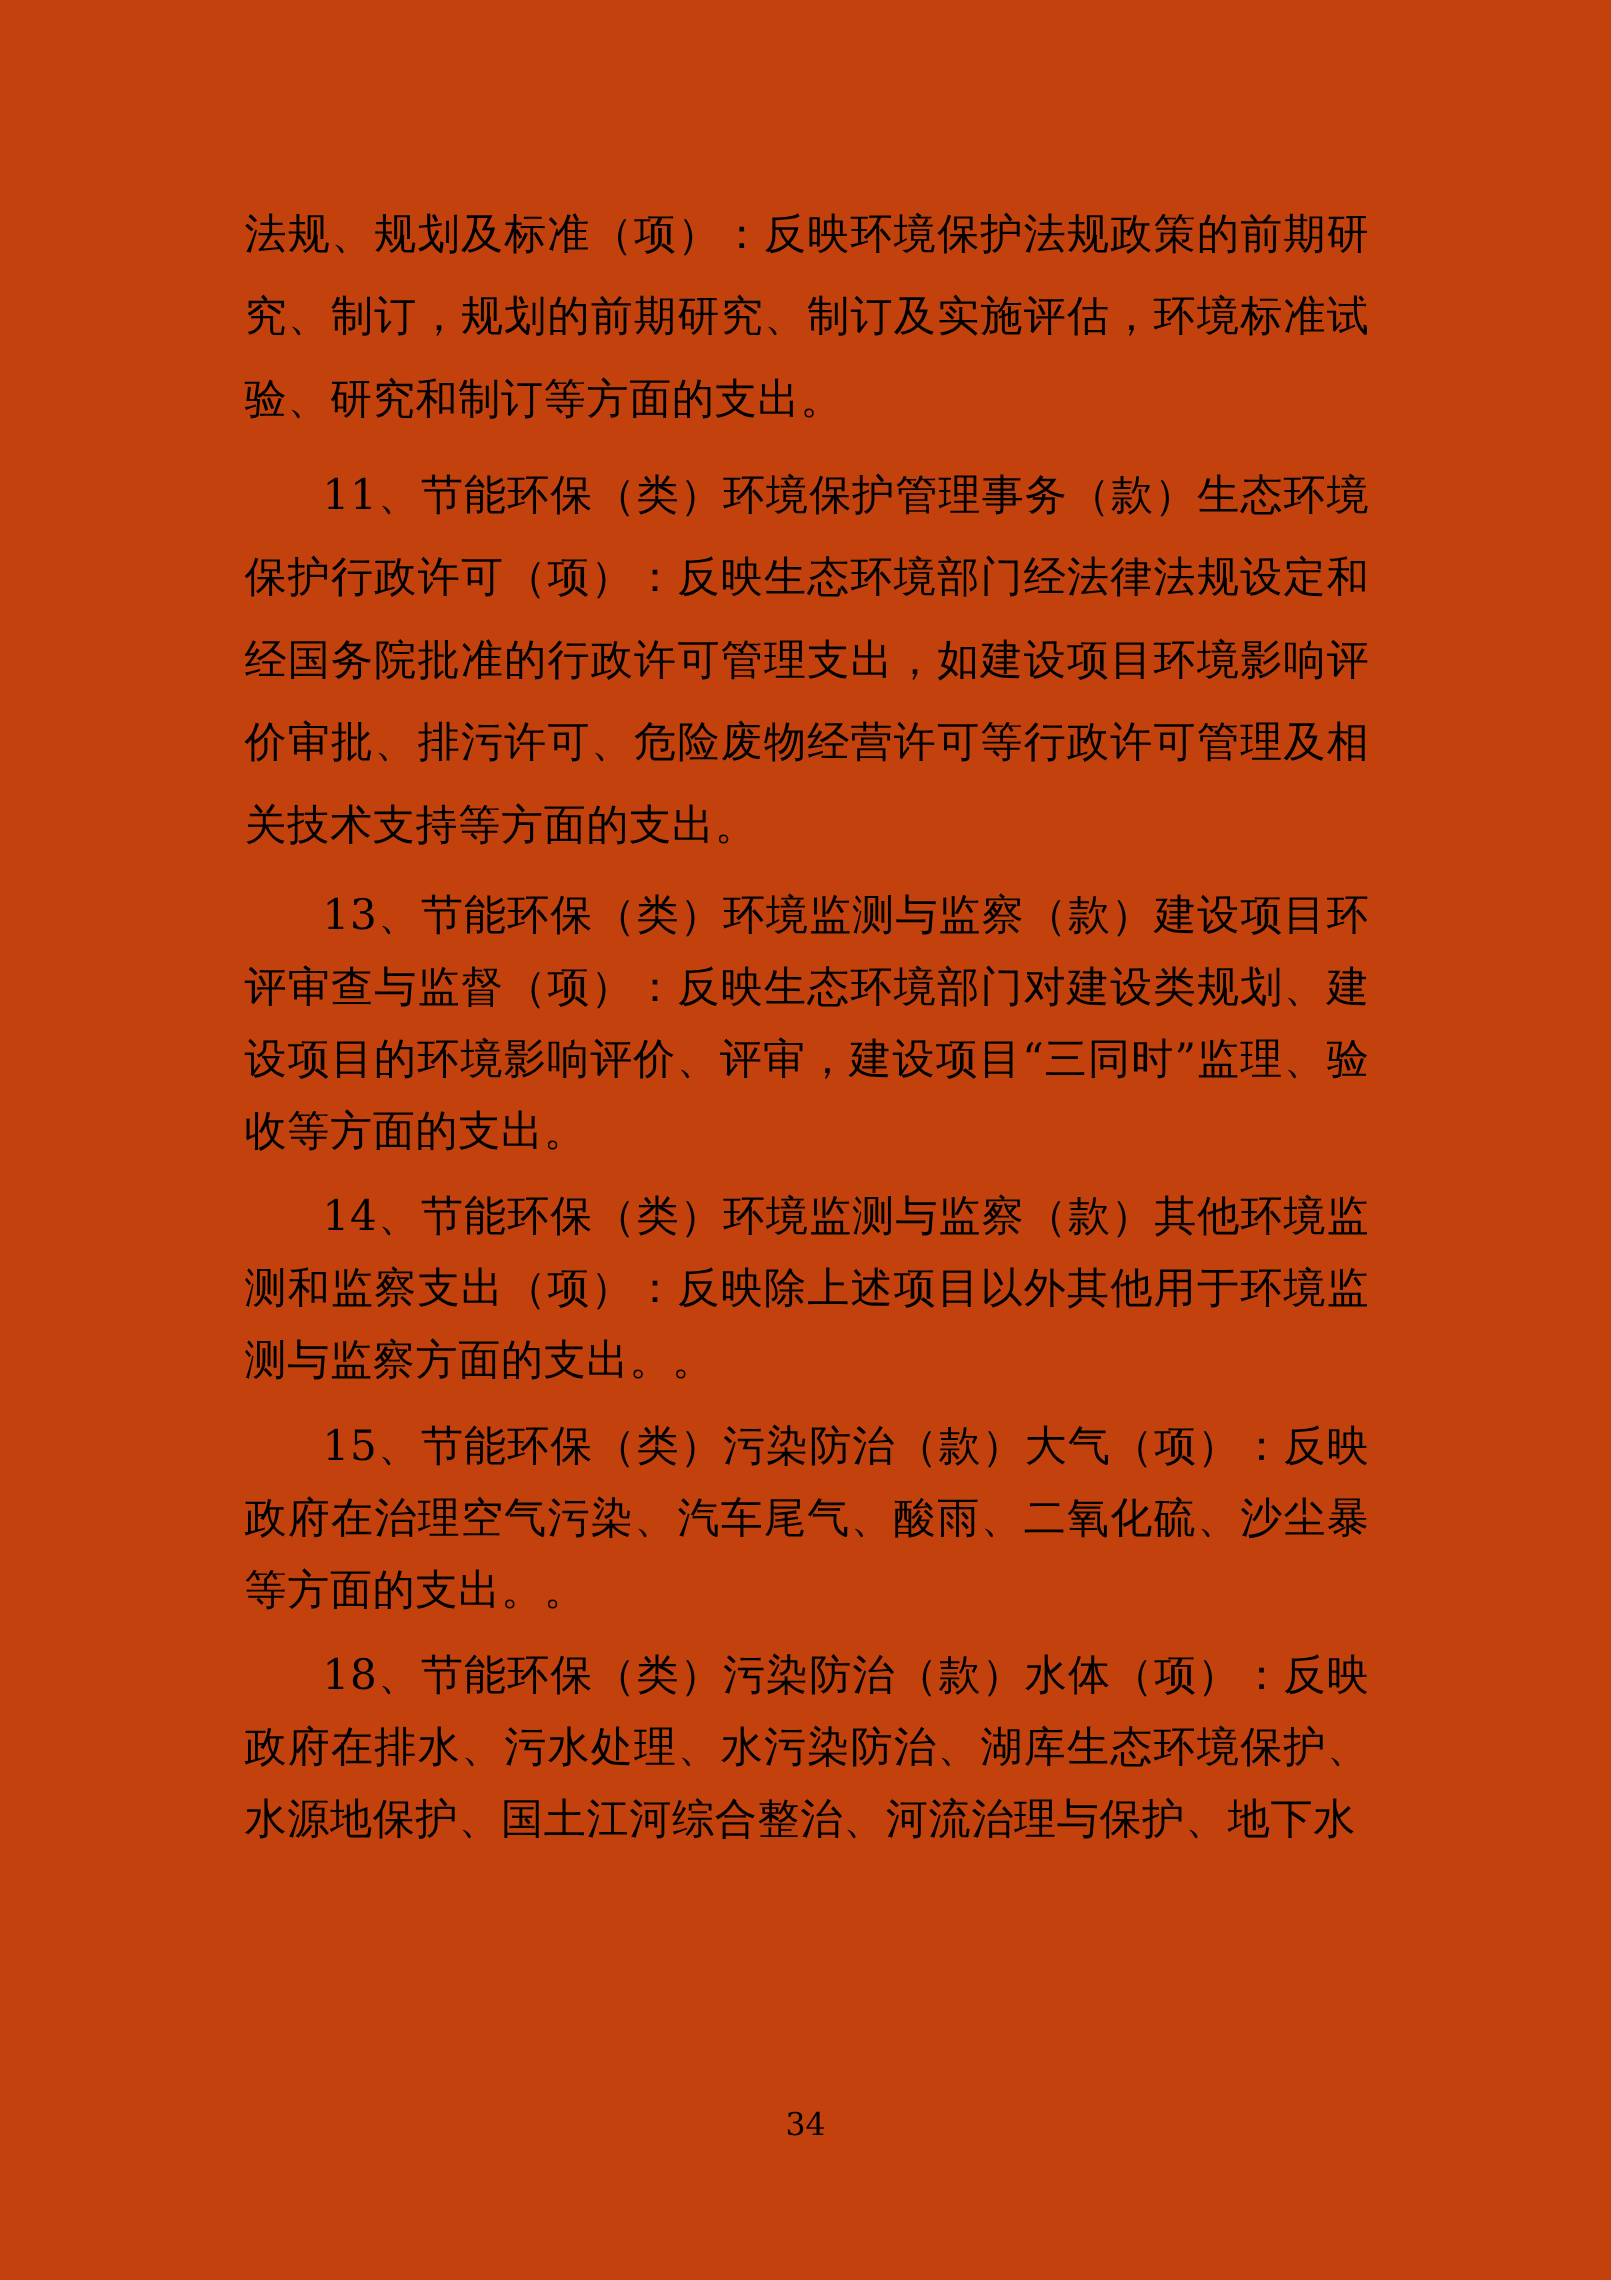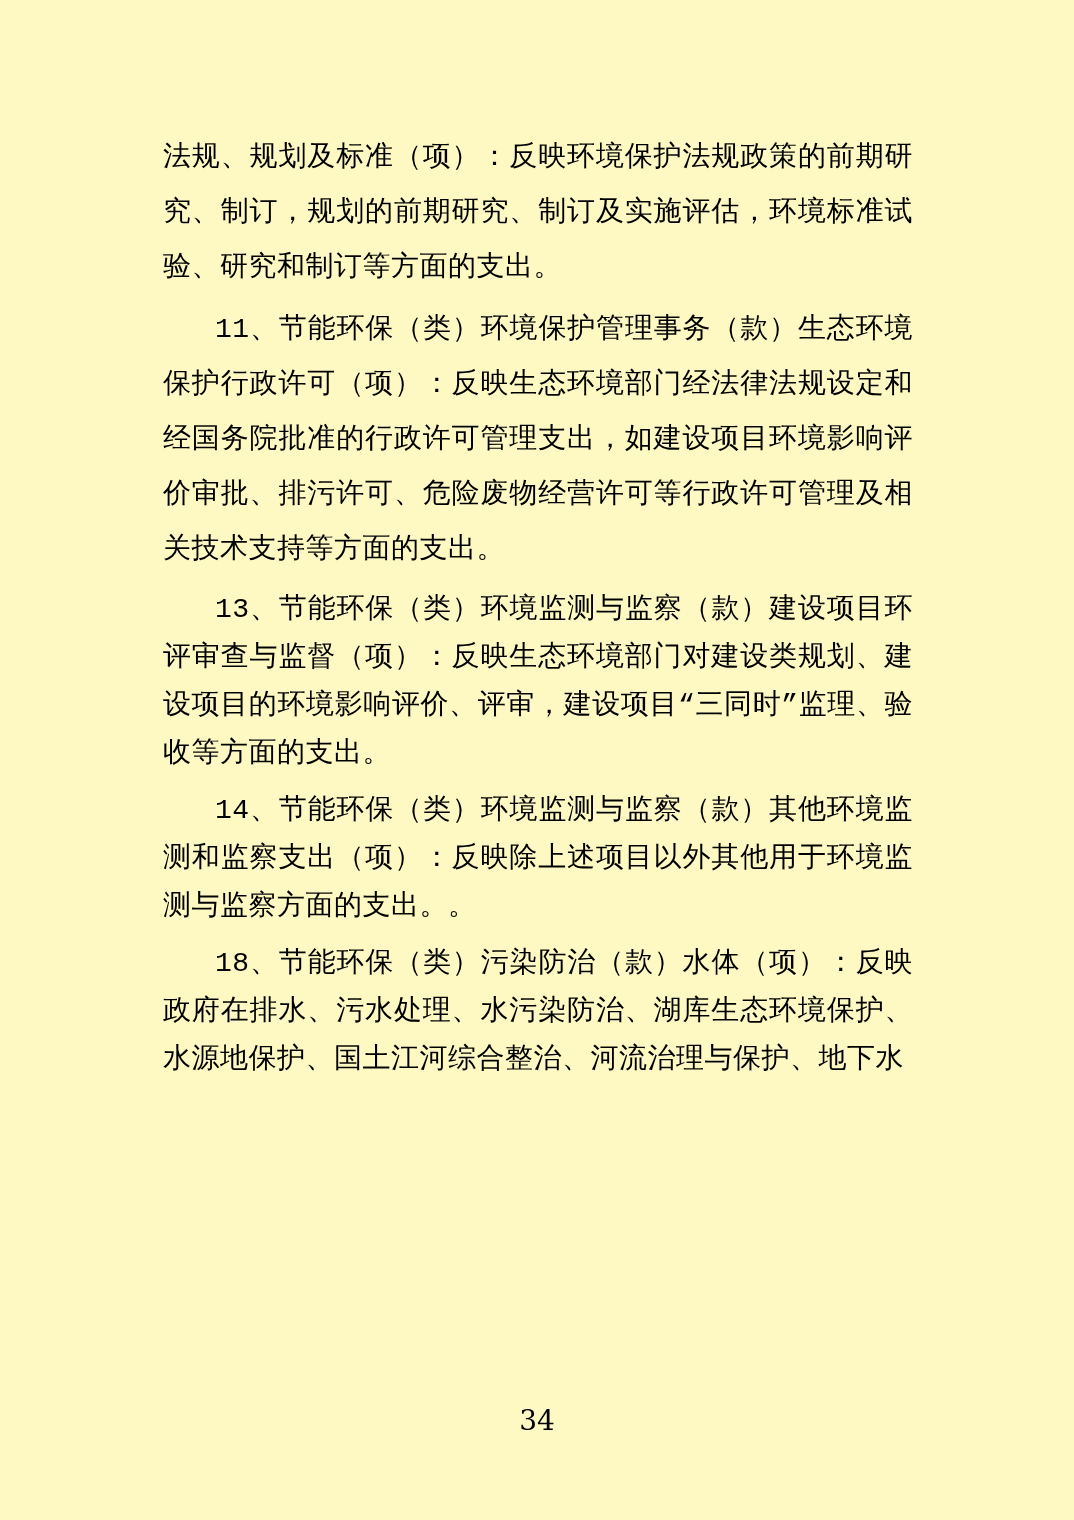--- a/index.html
+++ b/index.html
@@ -13,59 +13,60 @@
     background: #ffffff;
     overflow: hidden;
     font-family: "DejaVu Serif", "Liberation Serif", serif;
   }
   .page {
     position: absolute;
     left: 0;
     top: 0;
     width: 1074px;
     height: 1520px;
-    background: #fef9c3;
+    background: #c2410c;
   }
   .doc-body {
     position: absolute;
     left: 163px;
     top: 128px;
     width: 750px;
   }
   .para {
     margin: 0;
     padding: 0;
     font-size: 28px;
     color: #000000;
     text-align: justify;
     text-justify: inter-character;
     letter-spacing: 0.5px;
     word-break: break-all;
     line-break: anywhere;
   }
   .lh-wide   { line-height: 55px; }
   .lh-narrow { line-height: 48px; }
-  .indent    { text-indent: 52px; font-family: Liberation Mono, monospace; }
+  .indent    { text-indent: 52px; }
   .para + .para { margin-top: 9px; }
   .page-number {
     position: absolute;
     left: 0;
     top: 1404px;
     width: 1074px;
     text-align: center;
-    font-size: 28px;
+    font-size: 21px;
     color: #000000;
     font-family: "DejaVu Serif", "Liberation Serif", serif;
   }
 </style>
 </head>
 <body>
 
 <div class="page">
   <div class="doc-body">
     <p class="para lh-wide">法规、规划及标准（项）：反映环境保护法规政策的前期研究、制订，规划的前期研究、制订及实施评估，环境标准试验、研究和制订等方面的支出。</p>
     <p class="para lh-wide indent">11、节能环保（类）环境保护管理事务（款）生态环境保护行政许可（项）：反映生态环境部门经法律法规设定和经国务院批准的行政许可管理支出，如建设项目环境影响评价审批、排污许可、危险废物经营许可等行政许可管理及相关技术支持等方面的支出。</p>
     <p class="para lh-narrow indent">13、节能环保（类）环境监测与监察（款）建设项目环评审查与监督（项）：反映生态环境部门对建设类规划、建设项目的环境影响评价、评审，建设项目“三同时”监理、验收等方面的支出。</p>
     <p class="para lh-narrow indent">14、节能环保（类）环境监测与监察（款）其他环境监测和监察支出（项）：反映除上述项目以外其他用于环境监测与监察方面的支出。。</p>
+    <p class="para lh-narrow indent">15、节能环保（类）污染防治（款）大气（项）：反映政府在治理空气污染、汽车尾气、酸雨、二氧化硫、沙尘暴等方面的支出。。</p>
     <p class="para lh-narrow indent">18、节能环保（类）污染防治（款）水体（项）：反映政府在排水、污水处理、水污染防治、湖库生态环境保护、水源地保护、国土江河综合整治、河流治理与保护、地下水</p>
   </div>
   <div class="page-number">34</div>
 </div>
 
 </body></html>

